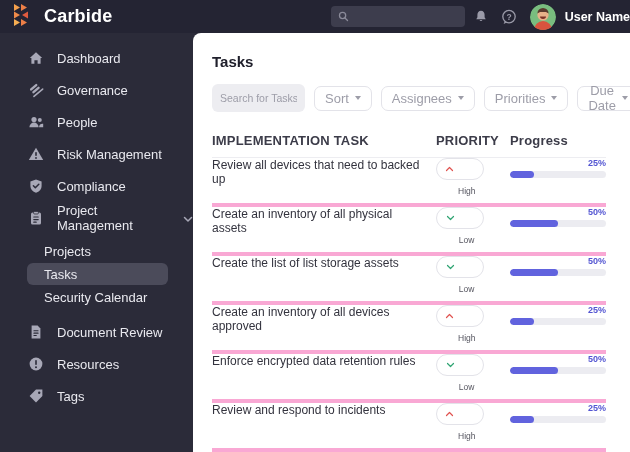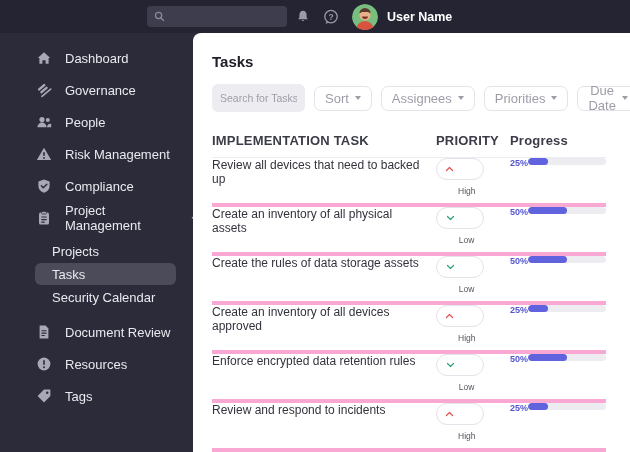--- a/index.html
+++ b/index.html
@@ -16,21 +16,21 @@
                 display:flex; align-items:center; padding:0 7px; gap:5px; }
   .top-search input { background:transparent; border:none; outline:none; color:#cfcfd8;
                       font-size:11px; width:100%; font-family:"Liberation Sans", sans-serif; }
   .topbar-icon { display:flex; align-items:center; justify-content:center; }
   .bell-wrap { margin-left:9px; }
   .help-wrap { margin-left:12px; }
   .avatar { margin-left:12px; width:26px; height:26px; border-radius:50%; overflow:hidden; flex:0 0 auto; }
   .user-name { margin-left:9px; font-size:12.5px; font-weight:600; color:#ffffff; white-space:nowrap; }
 
   
-  .sidebar { position:absolute; top:33px; left:8px; width:193px; bottom:0; background:#2b2b39;
+  .sidebar { position:absolute; top:33px; left:0; width:193px; bottom:0; background:#2b2b39;
              padding-top:9px; z-index:2; }
   .nav-item { height:32px; display:flex; align-items:center; gap:13px; padding-left:28px;
               font-size:13px; color:#e9e9ef; cursor:pointer; }
   .nav-item .nicon { width:16px; height:16px; flex:0 0 auto; display:flex; align-items:center; justify-content:center; }
   .pm-chevron { margin-left:4px; }
   .subnav { margin:6px 0 8px 0; }
   .sub-item { height:22px; display:flex; align-items:center; margin:0 25px 1px 27px; padding-left:17px;
               font-size:13px; color:#e9e9ef; border-radius:6px; cursor:pointer; }
   .sub-item.selected { background:#4b4b5a; }
 
@@ -60,31 +60,44 @@
   .pill { display:inline-flex; align-items:center; justify-content:center; gap:4px; height:22px;
           min-width:48px; padding:0 8px; background:#fff; border:1px solid #e3e3e9; border-radius:12px;
           cursor:pointer; }
   .pill-label { font-size:8.5px; color:#565660;margin-top:44px; }
   .chev { display:block; }
   .chev path { fill:none; stroke-width:1.6; stroke-linecap:round; stroke-linejoin:round; }
   .pill.high .chev path { stroke:#E0524F; }
   .pill.low  .chev { transform:rotate(180deg); }
   .pill.low  .chev path { stroke:#2FA472; }
 
-  .prog-wrap { display:flex; flex-direction:row; width:96px; }
+  .prog-wrap { display:flex; flex-direction:column; width:96px; }
   .pct { font-size:9px; font-weight:700; color:#5355D2; text-align:right; margin-bottom:3px; }
   .bar { width:96px; height:7px; background:#ececf1; border-radius:4px; overflow:hidden; }
   .bar-fill { height:100%; background:#6163DE; border-radius:4px; width:0; }
 </style>
 </head>
 <body>
 
 <div class="app">
 
   <div class="topbar">
+    <div class="brand">
+      <span>
+        <svg width="22" height="22" viewBox="0 0 22 22">
+          <polygon points="0,0 6,3.5 0,7" fill="#F5A04C"></polygon>
+          <polygon points="7,0 13,3.5 7,7" fill="#ED7F47"></polygon>
+          <polygon points="0,7.5 6,11 0,14.5" fill="#F08B4A"></polygon>
+          <polygon points="14,7.5 8,11 14,14.5" fill="#E05B3F"></polygon>
+          <polygon points="0,15 6,18.5 0,22" fill="#F6AD52"></polygon>
+          <polygon points="7,15 13,18.5 7,22" fill="#ED7F47"></polygon>
+        </svg>
+      </span>
+      <span class="brand-name">Carbide</span>
+    </div>
 
     <div class="top-search">
       <span class="topbar-icon">
         <svg width="11" height="11" viewBox="0 0 12 12">
           <circle cx="5" cy="5" r="3.4" fill="none" stroke="#8a8a99" stroke-width="1.4"></circle>
           <line x1="7.6" y1="7.6" x2="10.4" y2="10.4" stroke="#8a8a99" stroke-width="1.4" stroke-linecap="round"></line>
         </svg>
       </span>
       <input placeholder="" style="">
     </div>
@@ -304,21 +317,21 @@
           <div class="prog-wrap">
             <div class="pct">50%</div>
             <div class="bar">
                 <div class="bar-fill" style="width: 50%;"></div>
               </div>
           </div>
         </div>
       </div>
 
       <div class="trow">
-        <div class="col-task task-text">Create the rules of data storage assets</div>
+        <div class="col-task task-text">Create the list of list storage assets</div>
         <div class="col-pri">
           <span class="pill low">
             <svg class="chev" width="9" height="6" viewBox="0 0 12 8">
                 <path d="M2 6 L6 2 L10 6"></path>
               </svg>
             <span class="pill-label">Low</span>
           </span>
         </div>
         <div class="col-prog">
           <div class="prog-wrap">

